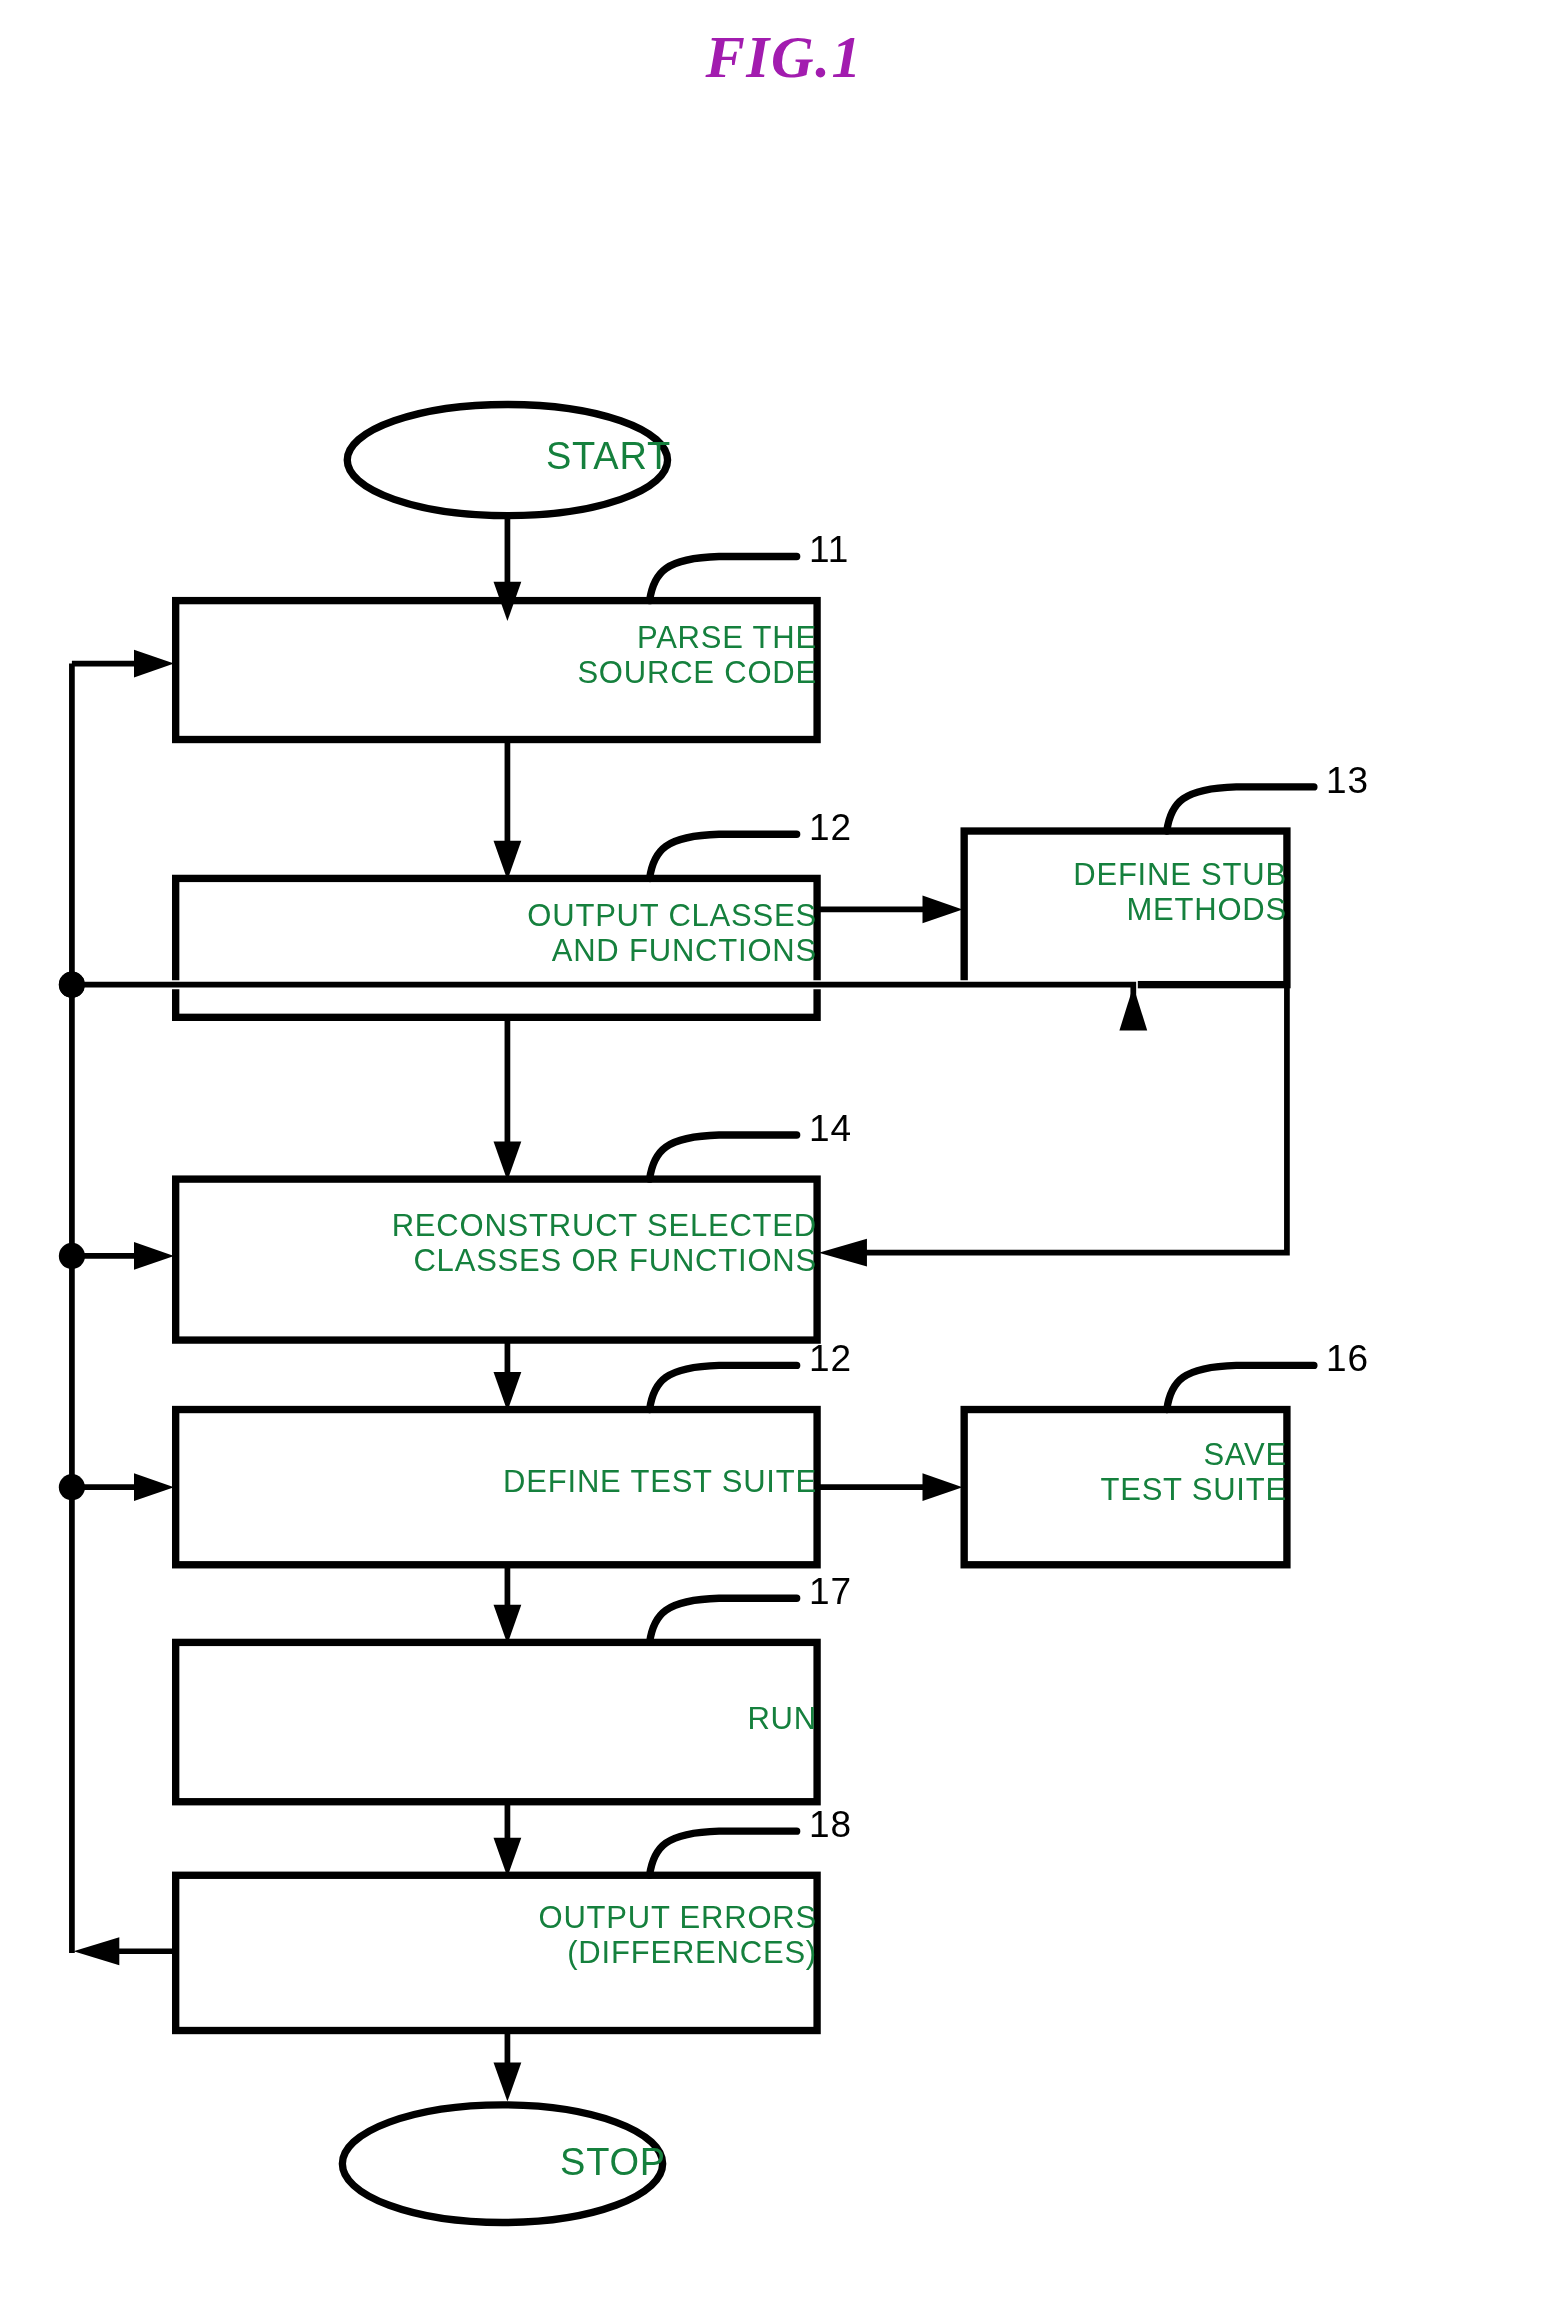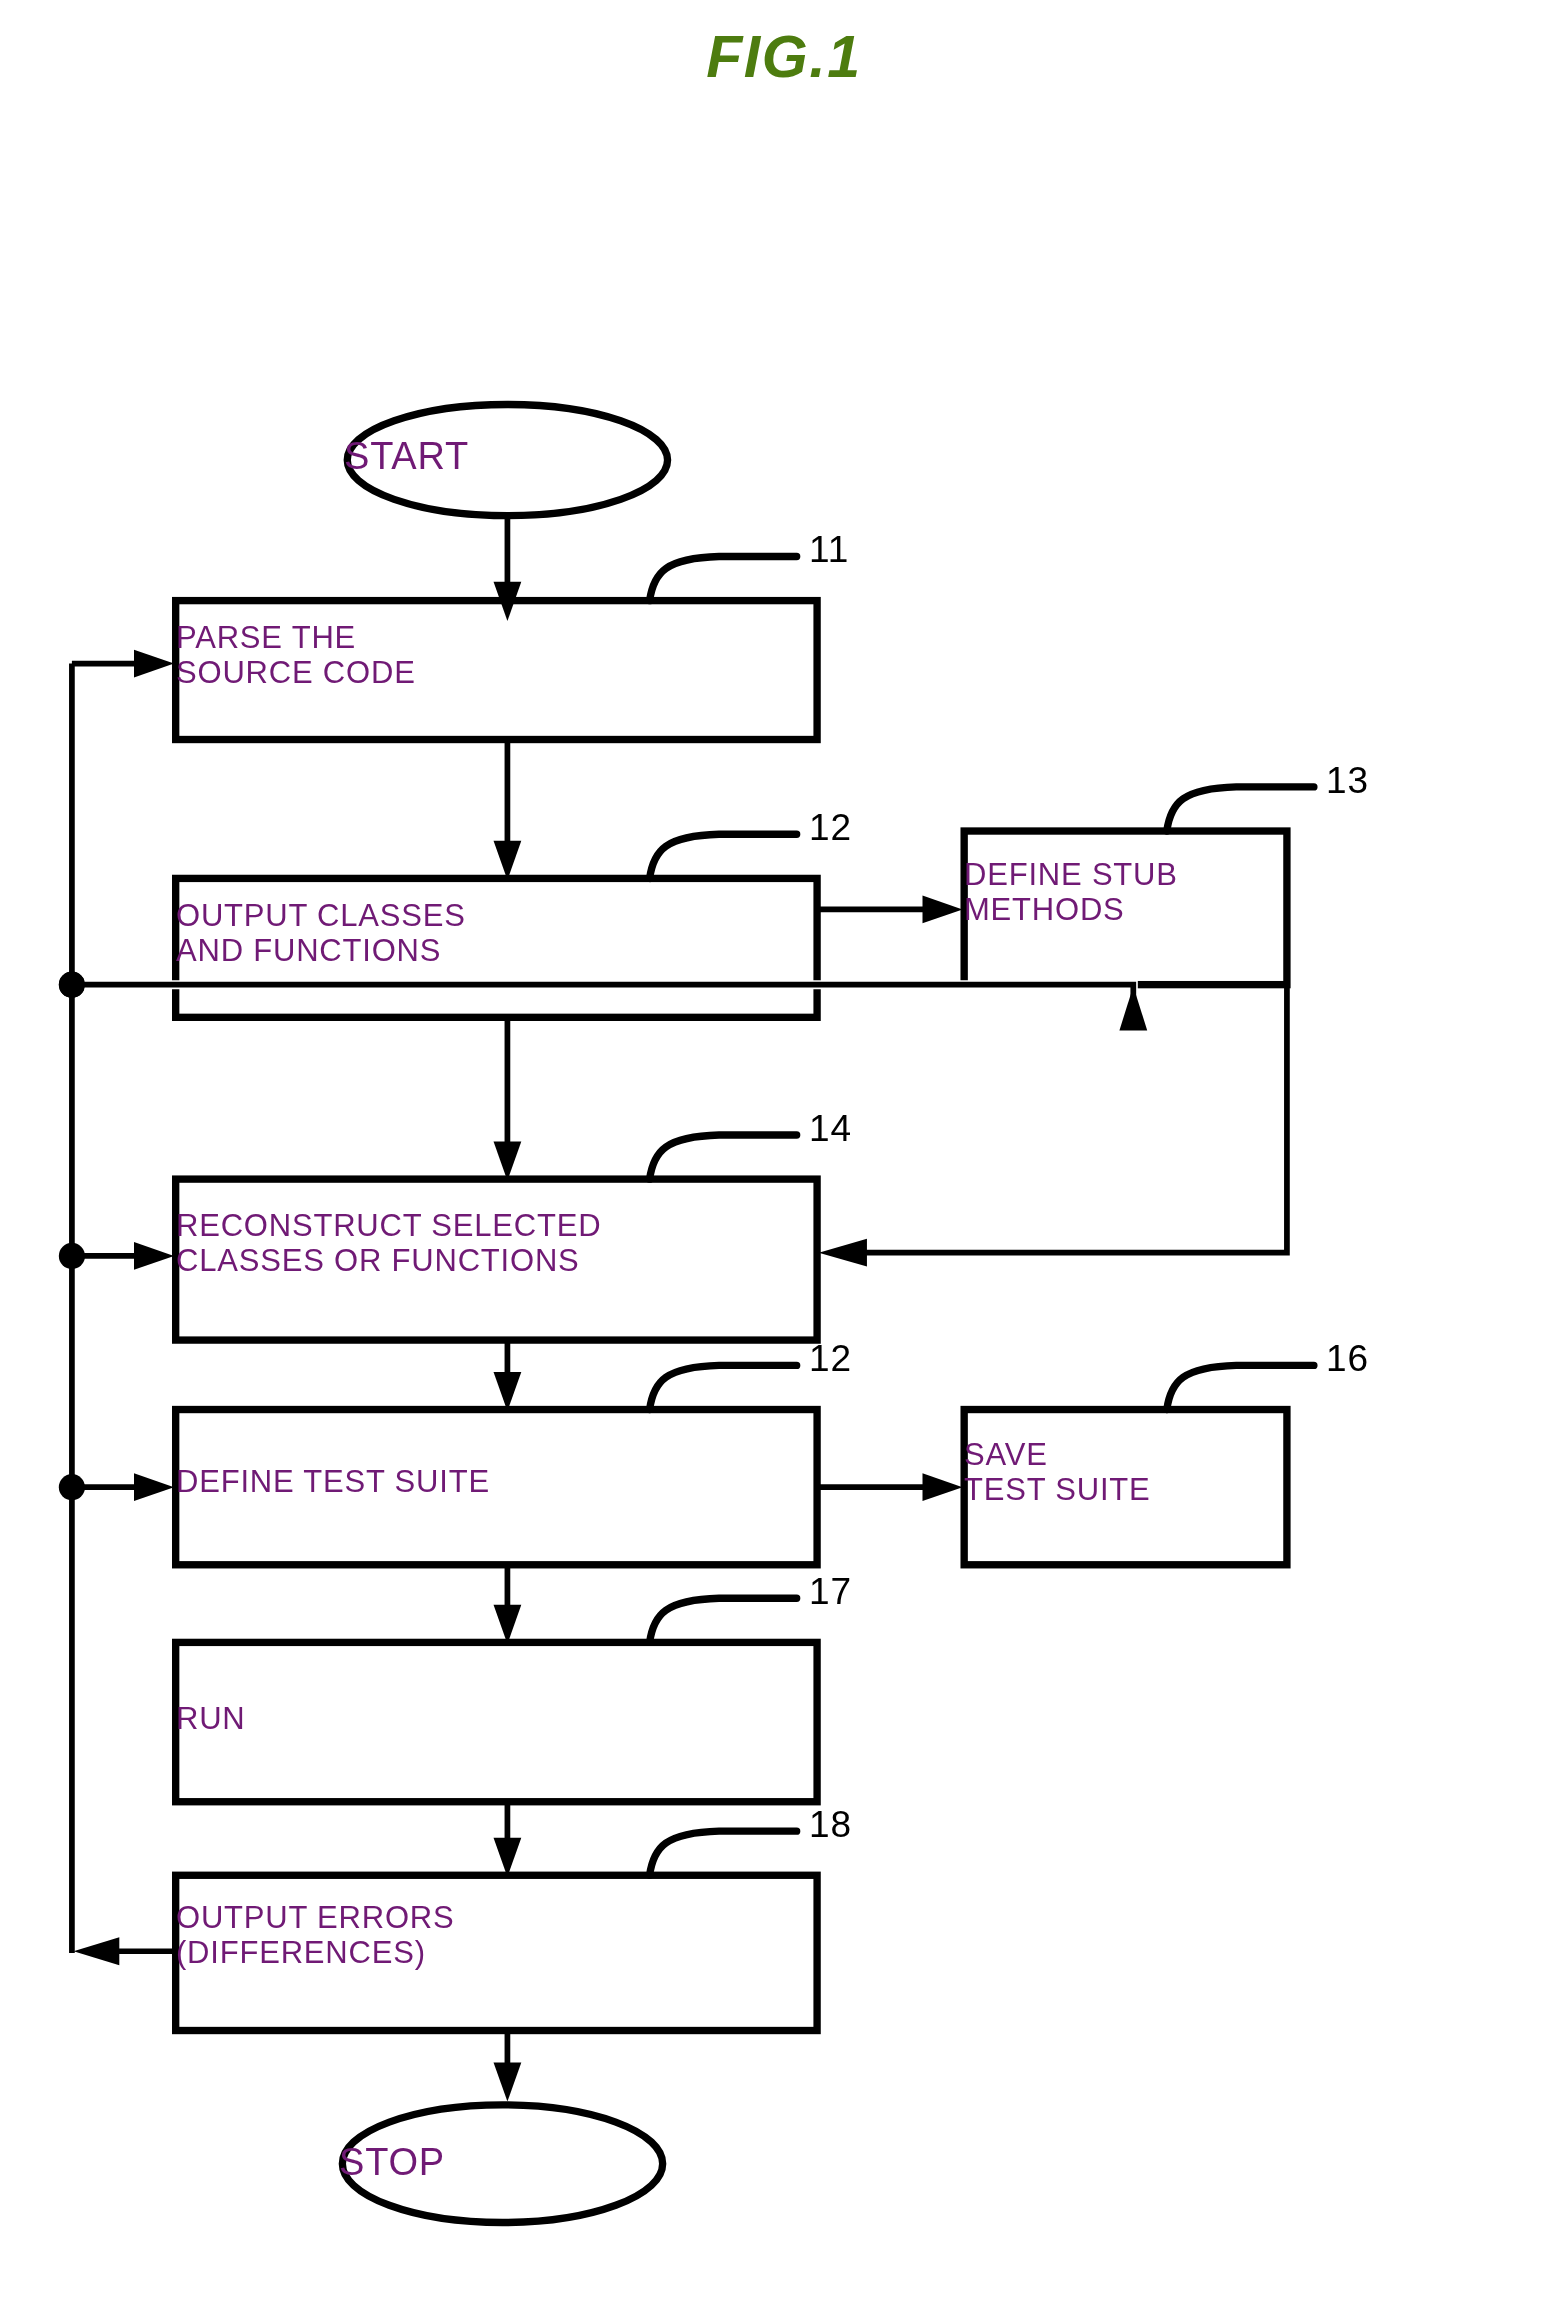--- a/index.html
+++ b/index.html
@@ -13,36 +13,36 @@
     position: relative;
     font-family: "Liberation Sans", sans-serif;
     overflow: hidden;
   }
   #figure-title {
     position: absolute;
     left: 0;
     top: 23px;
     width: 1568px;
     text-align: center;
-    font-family: Liberation Sans, sans-serif;
+    font-family: Liberation Serif, serif;
     font-weight: bold;
     font-style: italic;
     font-size: 59px;
     letter-spacing: 1.6px;
-    color: #4d7c0f;
+    color: #a21caf;
   }
   #canvas {
     position: absolute;
     left: 0;
     top: 0;
   }
   .node-label {
     position: absolute;
-    text-align: left;
-    color: #701a75;
+    text-align: right;
+    color: #15803d;
     font-family: "Liberation Sans", sans-serif;
     font-weight: normal;
     line-height: 1.12;
     white-space: pre-line;
     letter-spacing: 0.8px;
   }
   .box-label {
     font-size: 31px;
   }
   .terminal-label {

